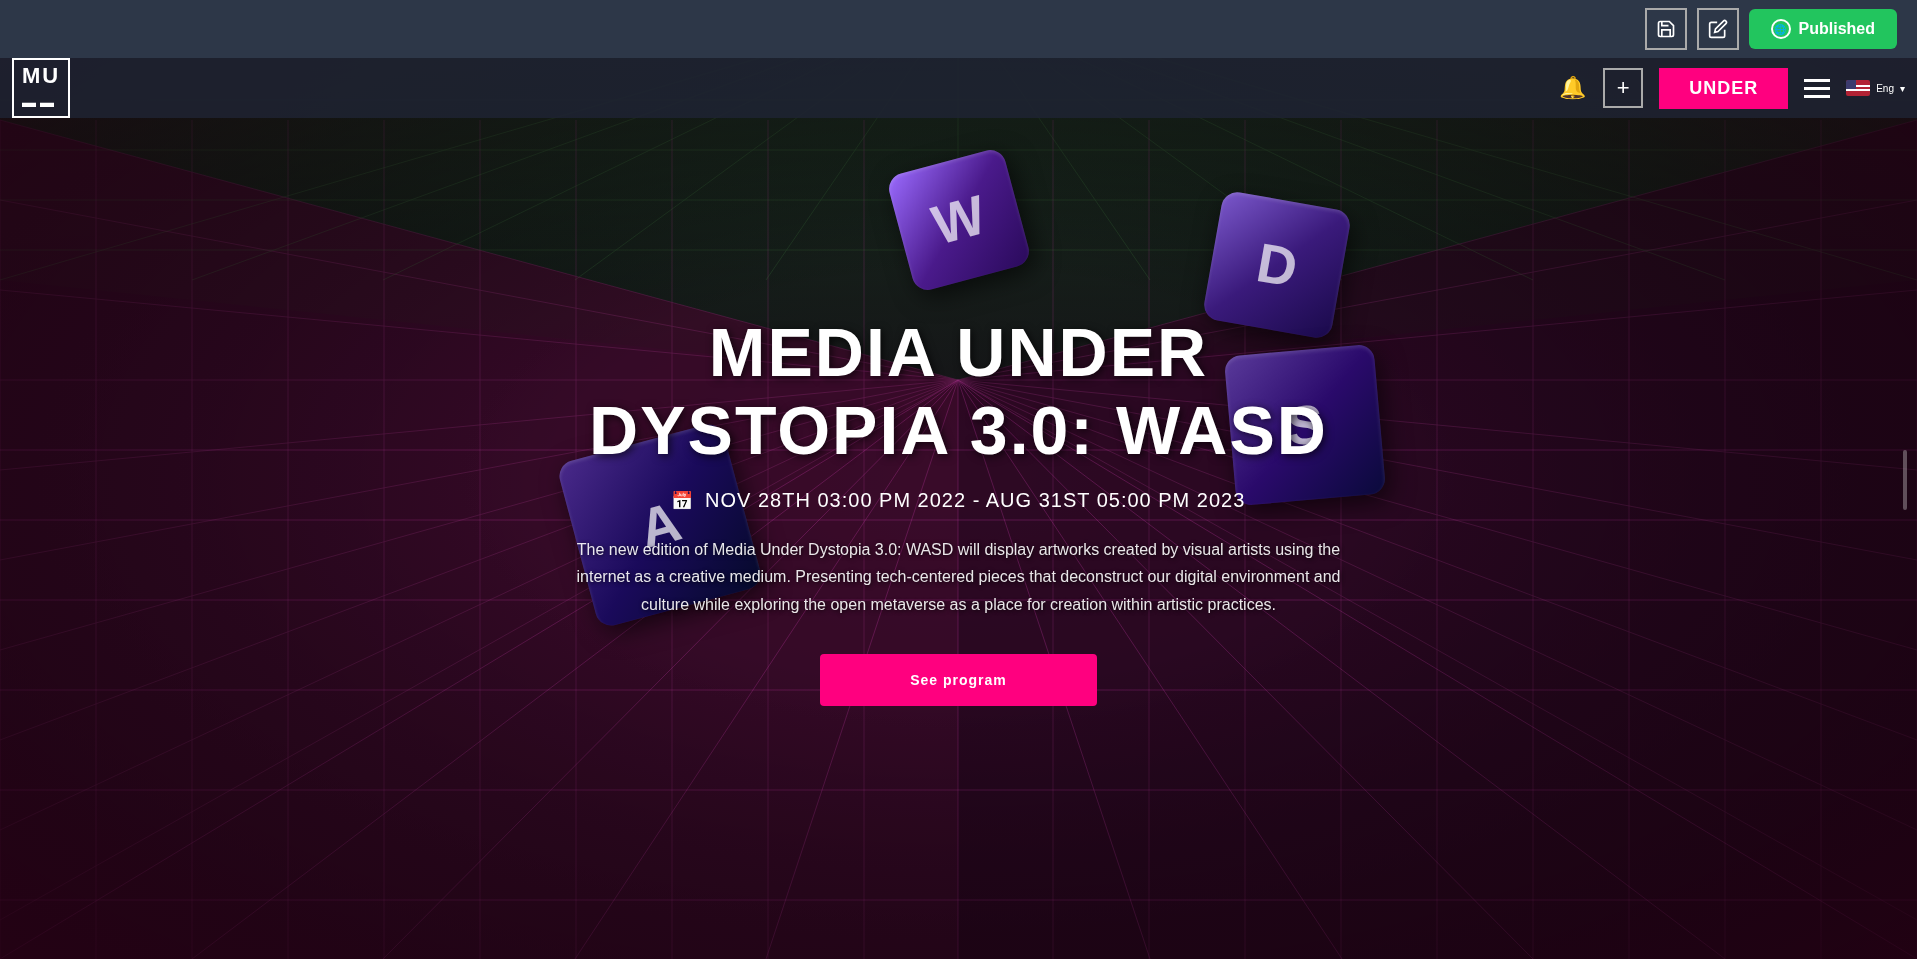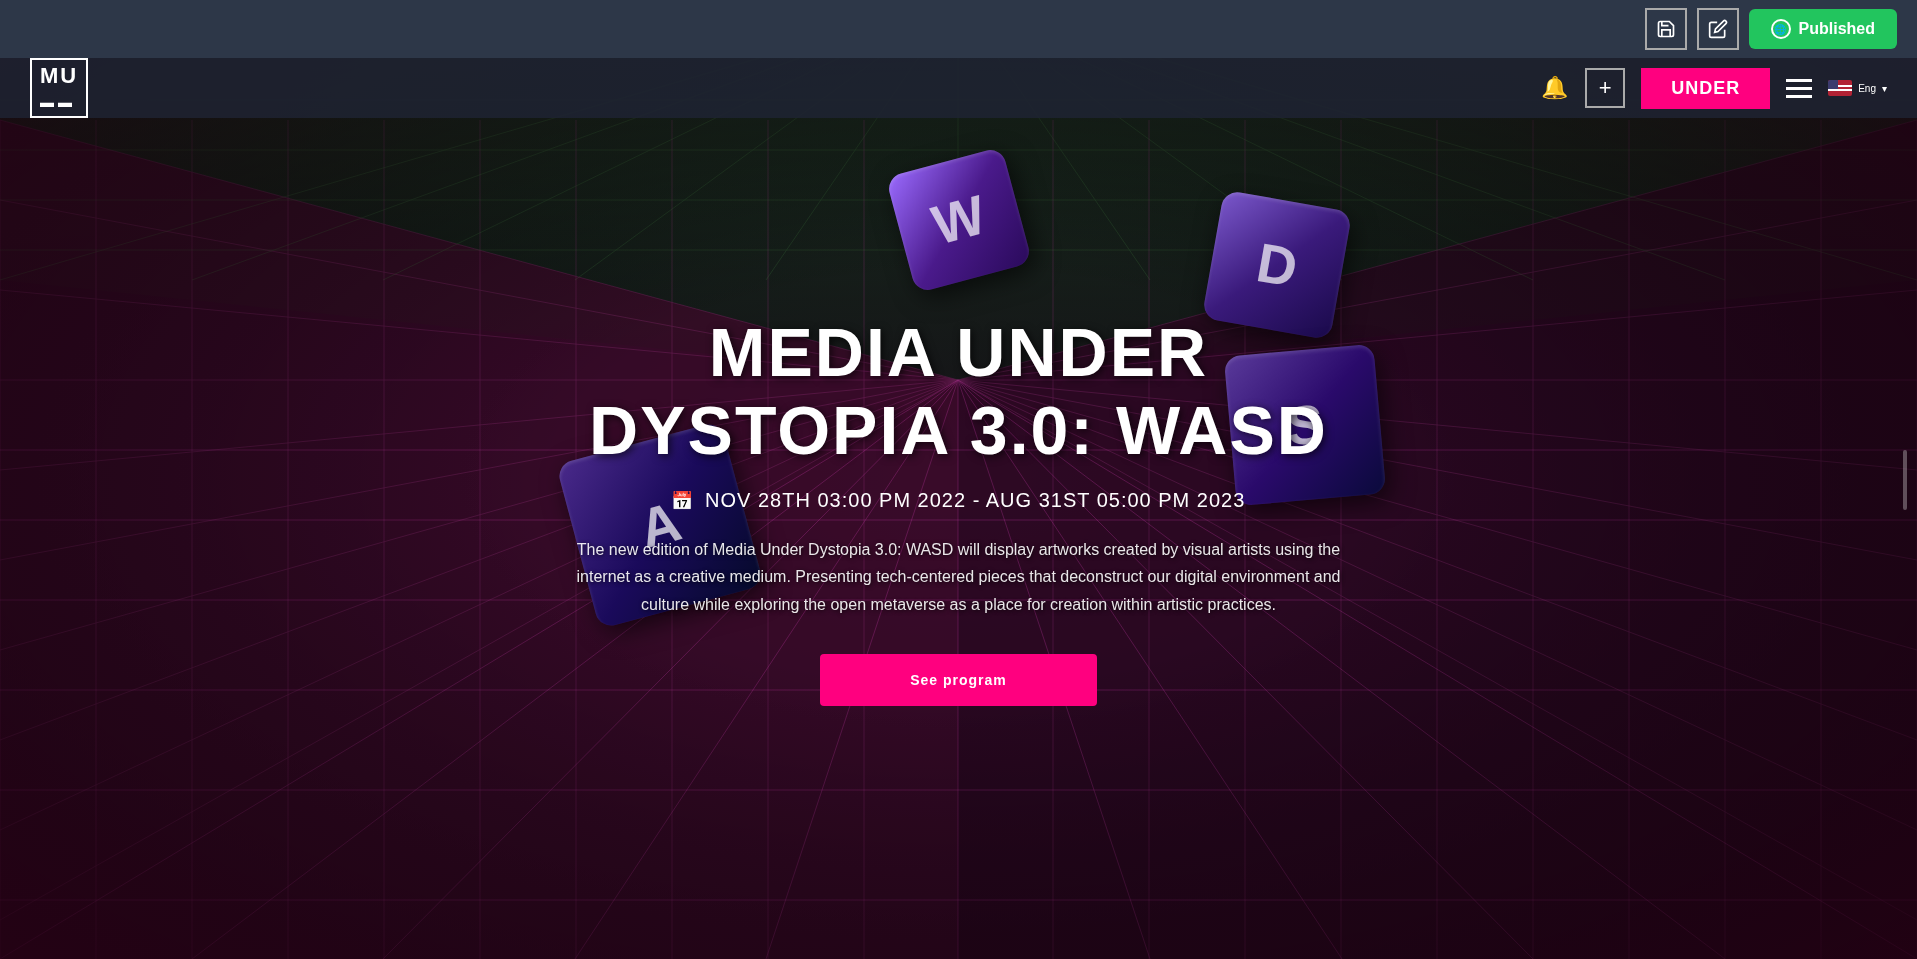--- a/index.html
+++ b/index.html
@@ -59,21 +59,21 @@
     
     #site-nav {
       position: fixed;
       top: 58px;
       left: 0;
       right: 0;
       height: 60px;
       background: rgba(30,35,50,0.85);
       display: flex;
       align-items: center;
-      padding: 0 30px;
+      padding: 0 12px;
       z-index: 99;
       justify-content: space-between;
     }
     .logo-box {
       display: flex;
       align-items: center;
     }
     .logo-text {
       color: white;
       font-weight: bold;

